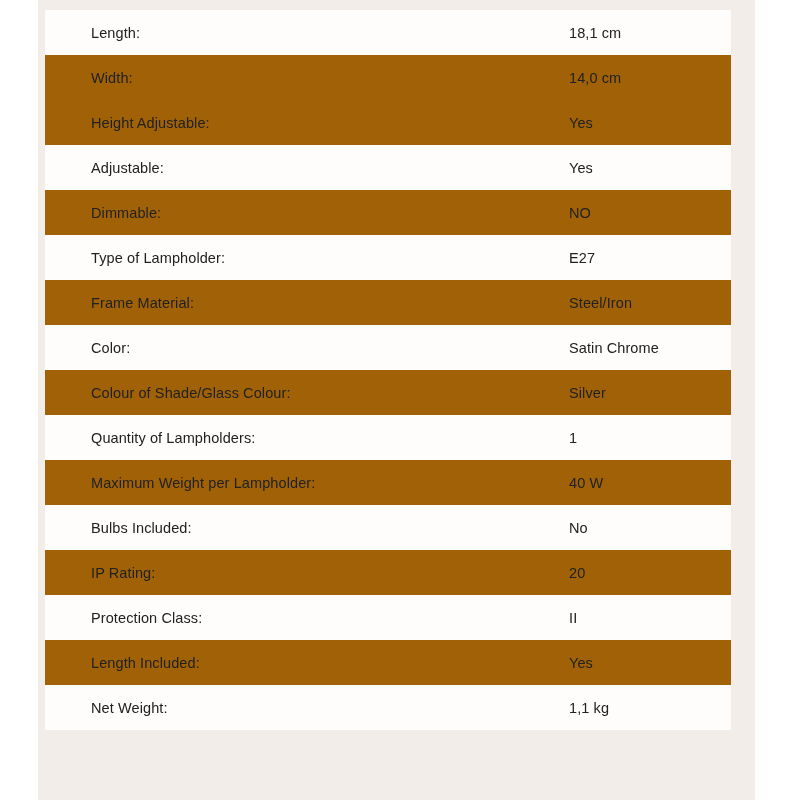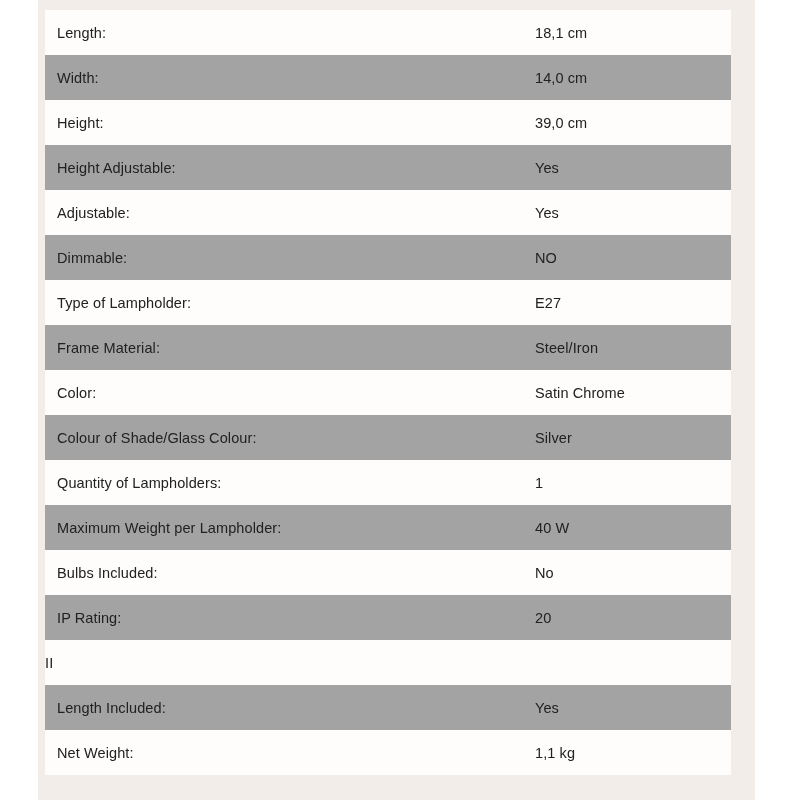--- a/index.html
+++ b/index.html
@@ -30,28 +30,29 @@
     align-items: center;
     height: 45px;
     font-size: 14.5px;
     color: #212121;
     letter-spacing: 0.1px;
   }
   .spec-row.odd {
     background: #fefdfc;
   }
   .spec-row.even {
-    background: #a3a3a3;
+    background: #a16207;
   }
   .spec-label {
     flex: 0 0 490px;
     box-sizing: border-box;
     padding-left: 12px;
     white-space: nowrap;
     overflow: hidden;
+    margin-left: 34px;
   }
   .spec-value {
     flex: 1 1 auto;
     white-space: nowrap;
     overflow: hidden;
   }
 </style>
 </head>
 <body>
 
@@ -61,24 +62,20 @@
   <div class="spec-row odd">
     <span class="spec-label">Length:</span>
     <span class="spec-value">18,1 cm</span>
   </div>
 
   <div class="spec-row even">
     <span class="spec-label">Width:</span>
     <span class="spec-value">14,0 cm</span>
   </div>
 
-  <div class="spec-row odd">
-    <span class="spec-label">Height:</span>
-    <span class="spec-value">39,0 cm</span>
-  </div>
 
   <div class="spec-row even">
     <span class="spec-label">Height Adjustable:</span>
     <span class="spec-value">Yes</span>
   </div>
 
   <div class="spec-row odd">
     <span class="spec-label">Adjustable:</span>
     <span class="spec-value">Yes</span>
   </div>
@@ -122,20 +119,21 @@
     <span class="spec-label">Bulbs Included:</span>
     <span class="spec-value">No</span>
   </div>
 
   <div class="spec-row even">
     <span class="spec-label">IP Rating:</span>
     <span class="spec-value">20</span>
   </div>
 
   <div class="spec-row odd">
+    <span class="spec-label">Protection Class:</span>
     <span class="spec-value">II</span>
   </div>
 
   <div class="spec-row even">
     <span class="spec-label">Length Included:</span>
     <span class="spec-value">Yes</span>
   </div>
 
   <div class="spec-row odd">
     <span class="spec-label">Net Weight:</span>

